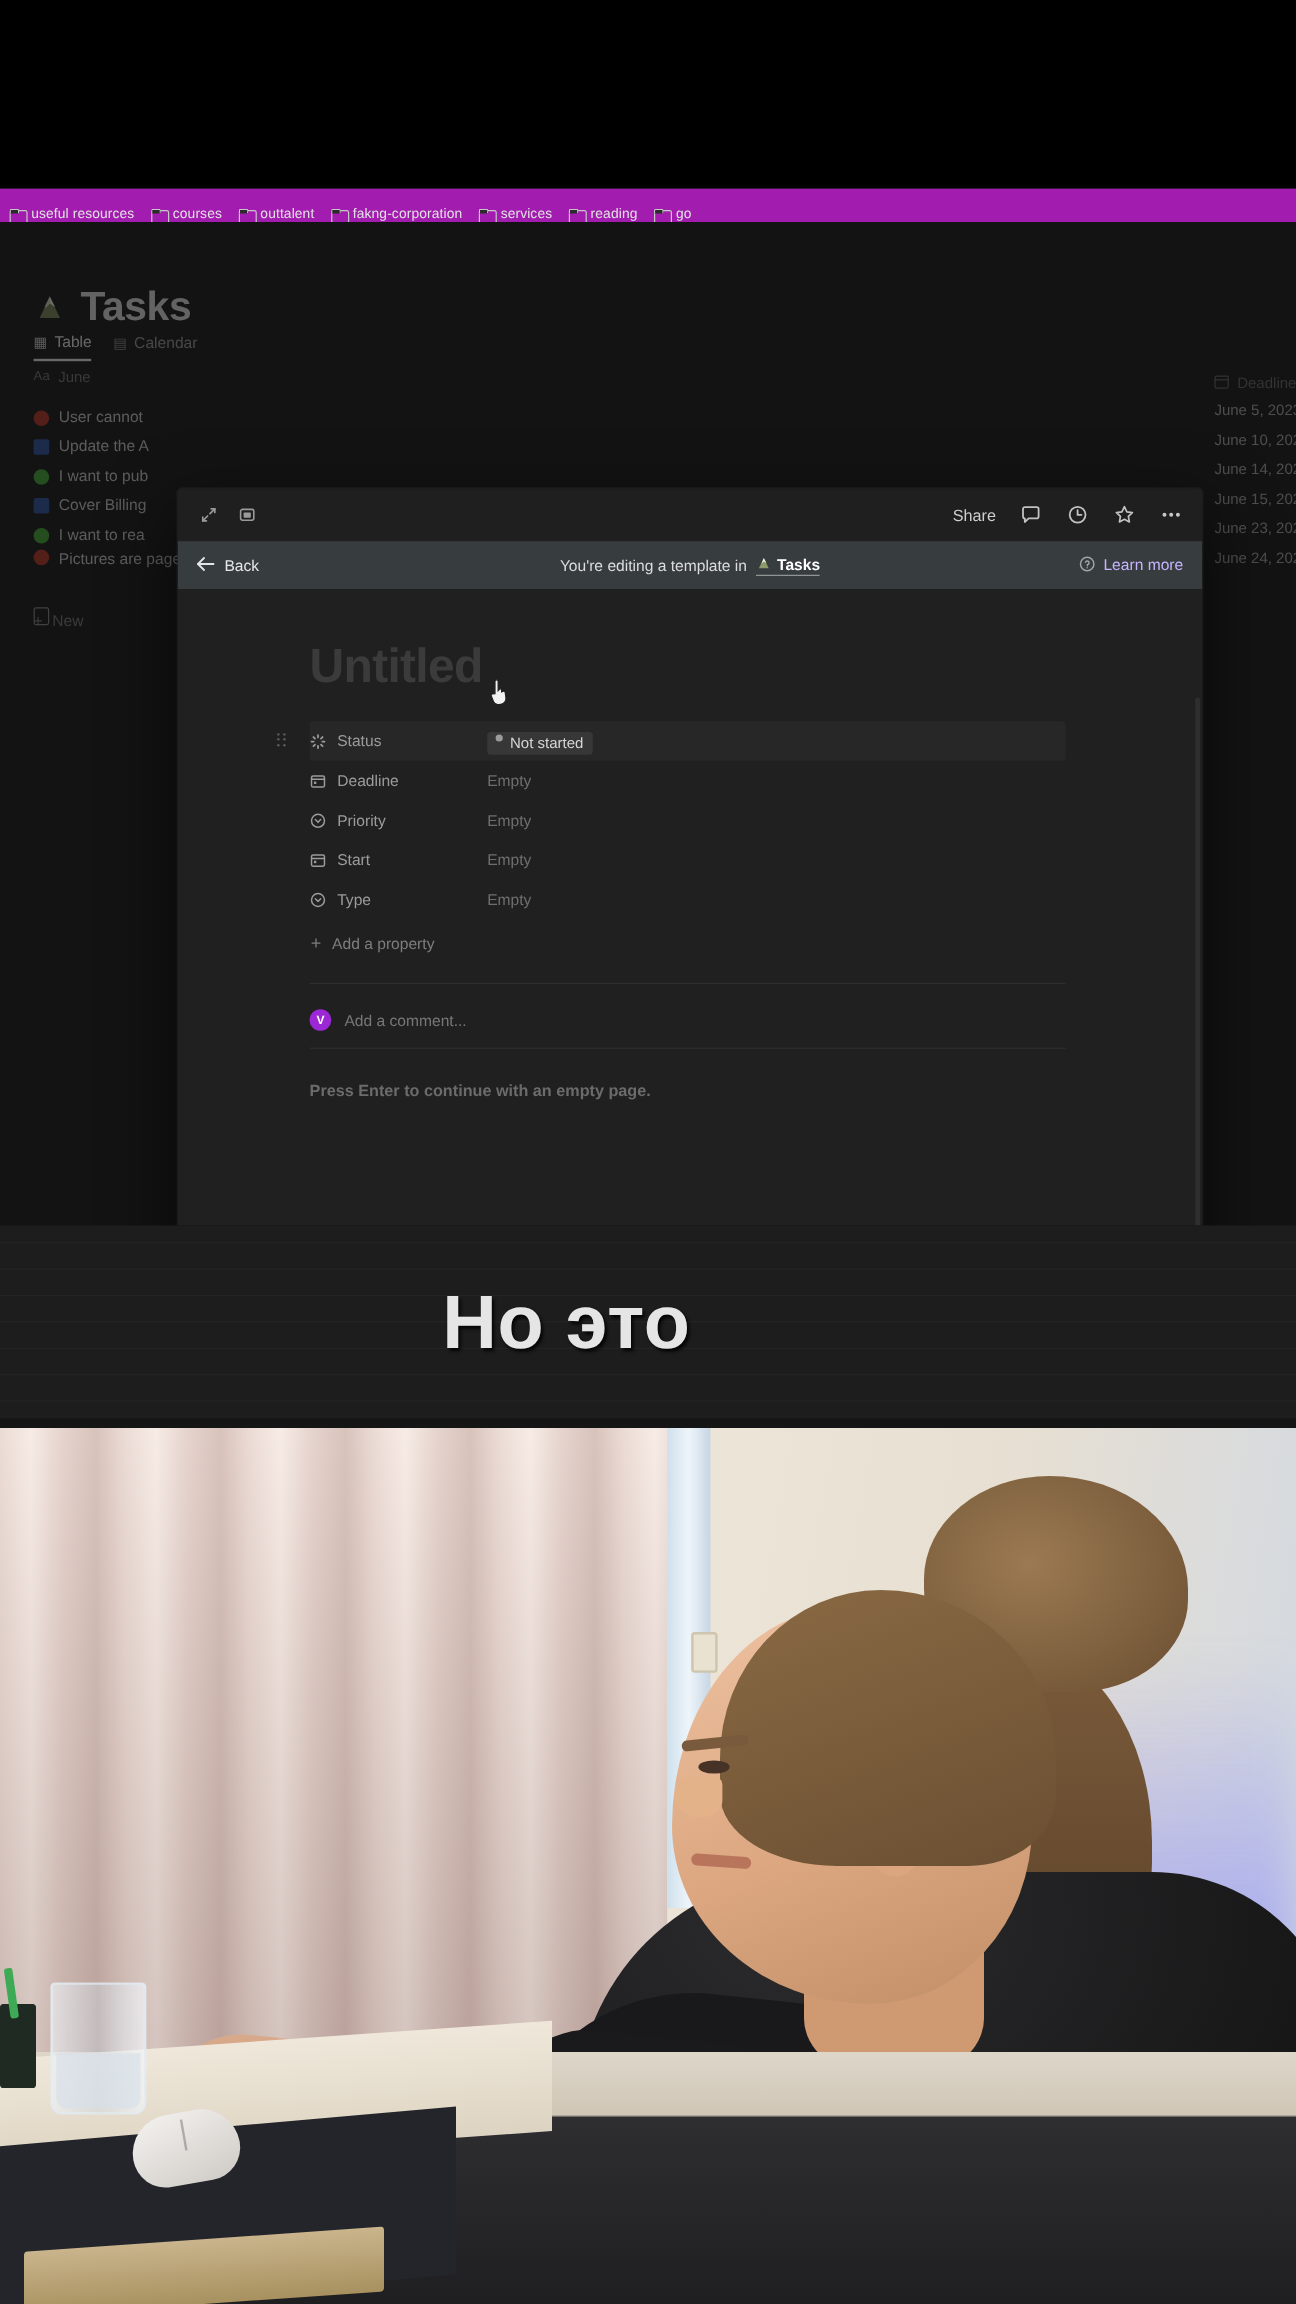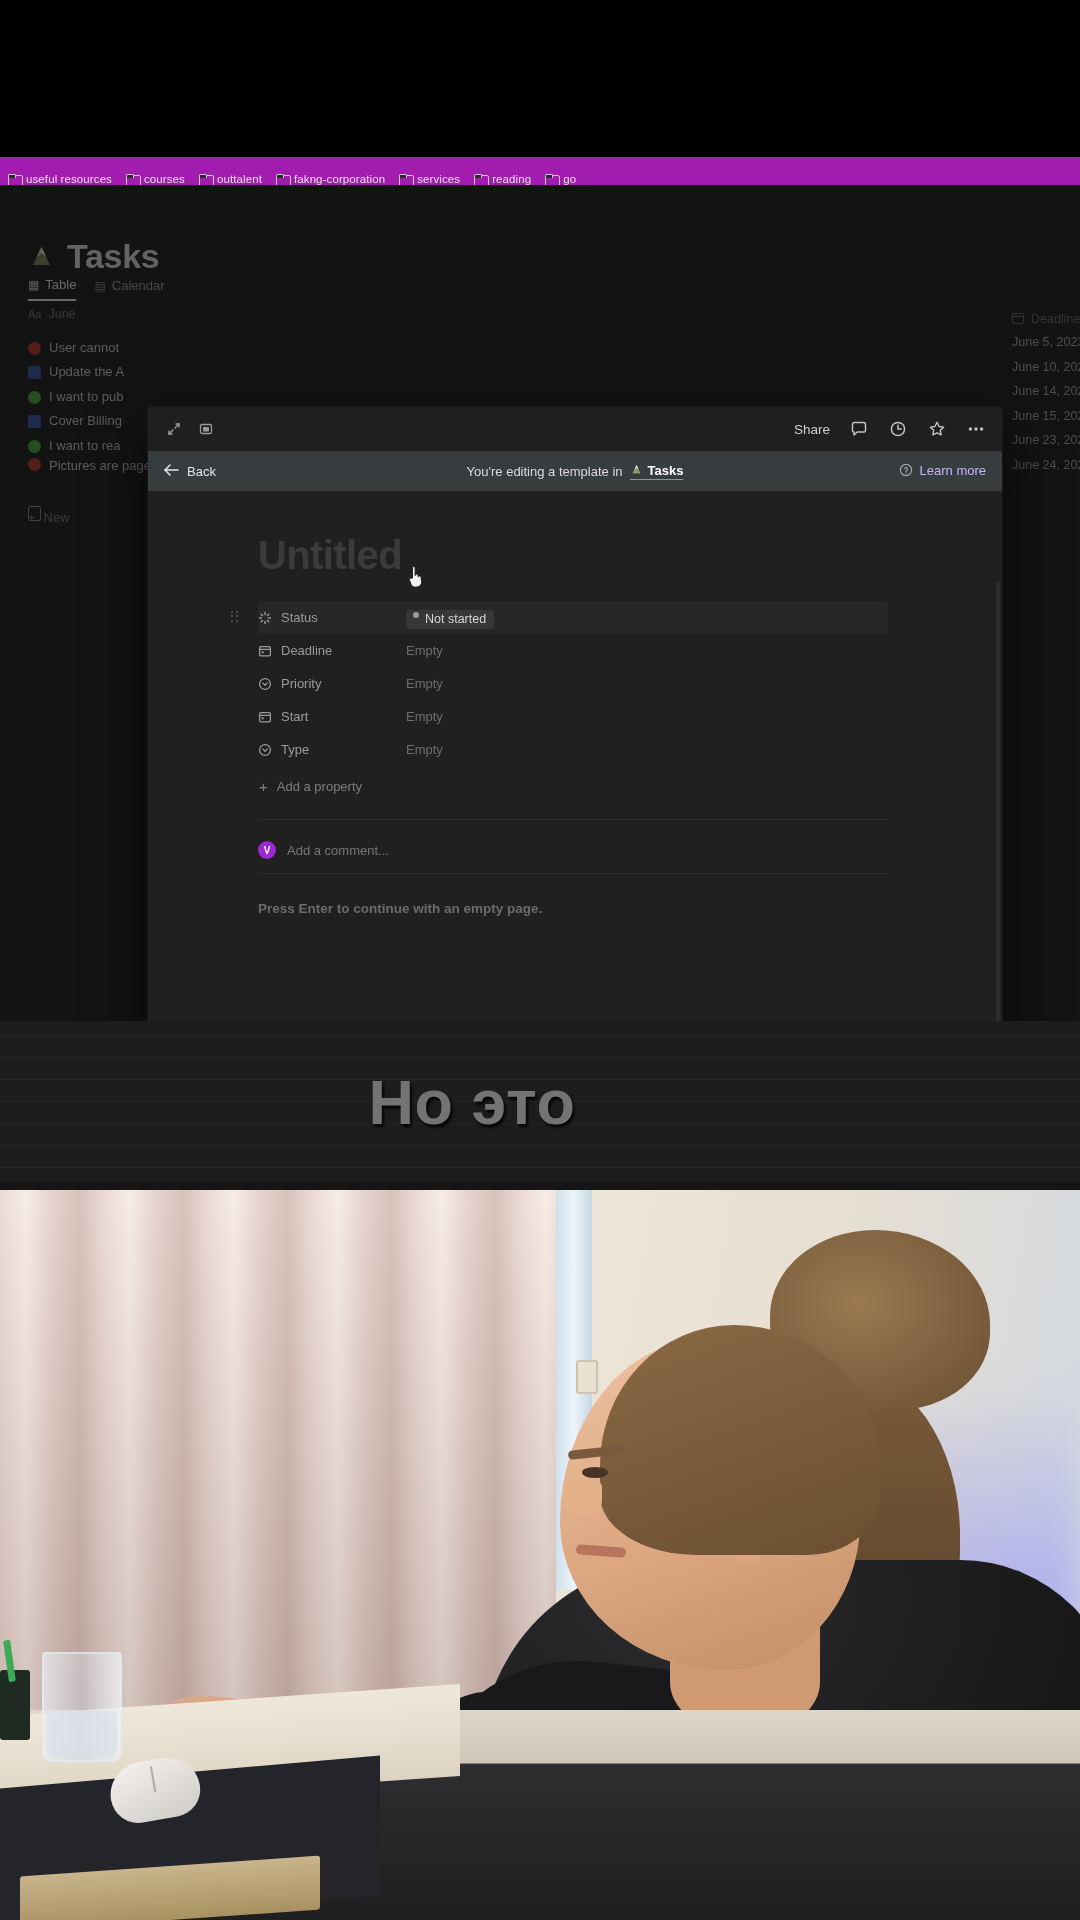--- a/index.html
+++ b/index.html
@@ -488,21 +488,21 @@
   }
   .subtitle-text {
     position: absolute;
     left: 0; top: 0;
     width: 944px; height: 161px;
     display: flex;
     align-items: center;
     justify-content: center;
     font-size: 63px;
     font-weight: bold;
-    color: #737373;
+    color: #e5e5e5;
     letter-spacing: 0.5px;
     text-shadow: 2px 3px 3px rgba(0,0,0,0.85);
   }
 
   
   .webcam {
     position: absolute;
     left: 0; top: 1182px;
     width: 1080px;
     height: 738px;

